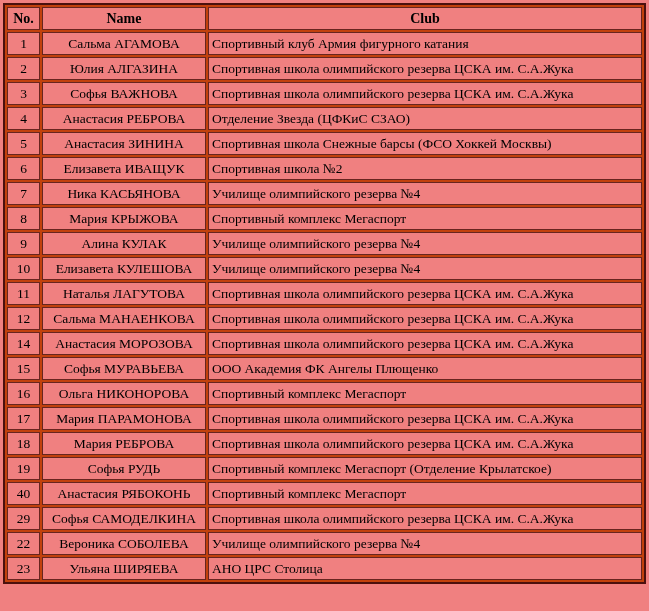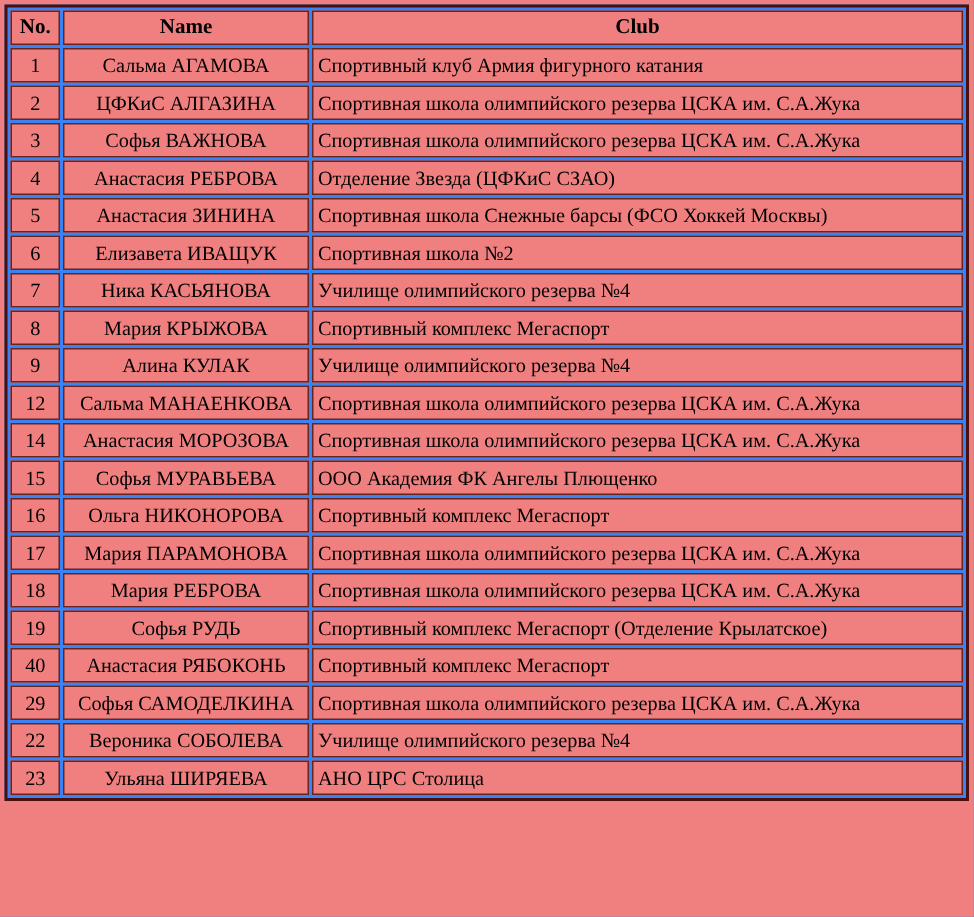--- a/index.html
+++ b/index.html
@@ -16,21 +16,21 @@
     padding: 3px;
     background: #F08080;
     overflow: hidden;
   }
   table.results {
     table-layout: fixed;
     width: 643px;
     border-collapse: separate;
     border-spacing: 2px;
     border: 2px solid #4b100d;
-    background: #3b82f6;
+    background: #c2410c;
   }
   col.c-no   { width: 33px; }
   col.c-name { width: 164px; }
   col.c-club { width: auto; }
   th, td {
     border: 1px solid #67251f;
     height: 21px;
     padding: 0 3px;
     font-size: 13.5px;
     line-height: 16px;
@@ -66,21 +66,21 @@
       </tr>
     </thead>
     <tbody>
         <tr>
           <td class="td-no">1</td>
           <td class="td-name">Сальма АГАМОВА</td>
           <td class="td-club">Спортивный клуб Армия фигурного катания</td>
         </tr>
         <tr>
           <td class="td-no">2</td>
-          <td class="td-name">ЦФКиС АЛГАЗИНА</td>
+          <td class="td-name">Юлия АЛГАЗИНА</td>
           <td class="td-club">Спортивная школа олимпийского резерва ЦСКА им. С.А.Жука</td>
         </tr>
         <tr>
           <td class="td-no">3</td>
           <td class="td-name">Софья ВАЖНОВА</td>
           <td class="td-club">Спортивная школа олимпийского резерва ЦСКА им. С.А.Жука</td>
         </tr>
         <tr>
           <td class="td-no">4</td>
           <td class="td-name">Анастасия РЕБРОВА</td>
@@ -103,20 +103,30 @@
         </tr>
         <tr>
           <td class="td-no">8</td>
           <td class="td-name">Мария КРЫЖОВА</td>
           <td class="td-club">Спортивный комплекс Мегаспорт</td>
         </tr>
         <tr>
           <td class="td-no">9</td>
           <td class="td-name">Алина КУЛАК</td>
           <td class="td-club">Училище олимпийского резерва №4</td>
+        </tr>
+        <tr>
+          <td class="td-no">10</td>
+          <td class="td-name">Елизавета КУЛЕШОВА</td>
+          <td class="td-club">Училище олимпийского резерва №4</td>
+        </tr>
+        <tr>
+          <td class="td-no">11</td>
+          <td class="td-name">Наталья ЛАГУТОВА</td>
+          <td class="td-club">Спортивная школа олимпийского резерва ЦСКА им. С.А.Жука</td>
         </tr>
         <tr>
           <td class="td-no">12</td>
           <td class="td-name">Сальма МАНАЕНКОВА</td>
           <td class="td-club">Спортивная школа олимпийского резерва ЦСКА им. С.А.Жука</td>
         </tr>
         <tr>
           <td class="td-no">14</td>
           <td class="td-name">Анастасия МОРОЗОВА</td>
           <td class="td-club">Спортивная школа олимпийского резерва ЦСКА им. С.А.Жука</td>

